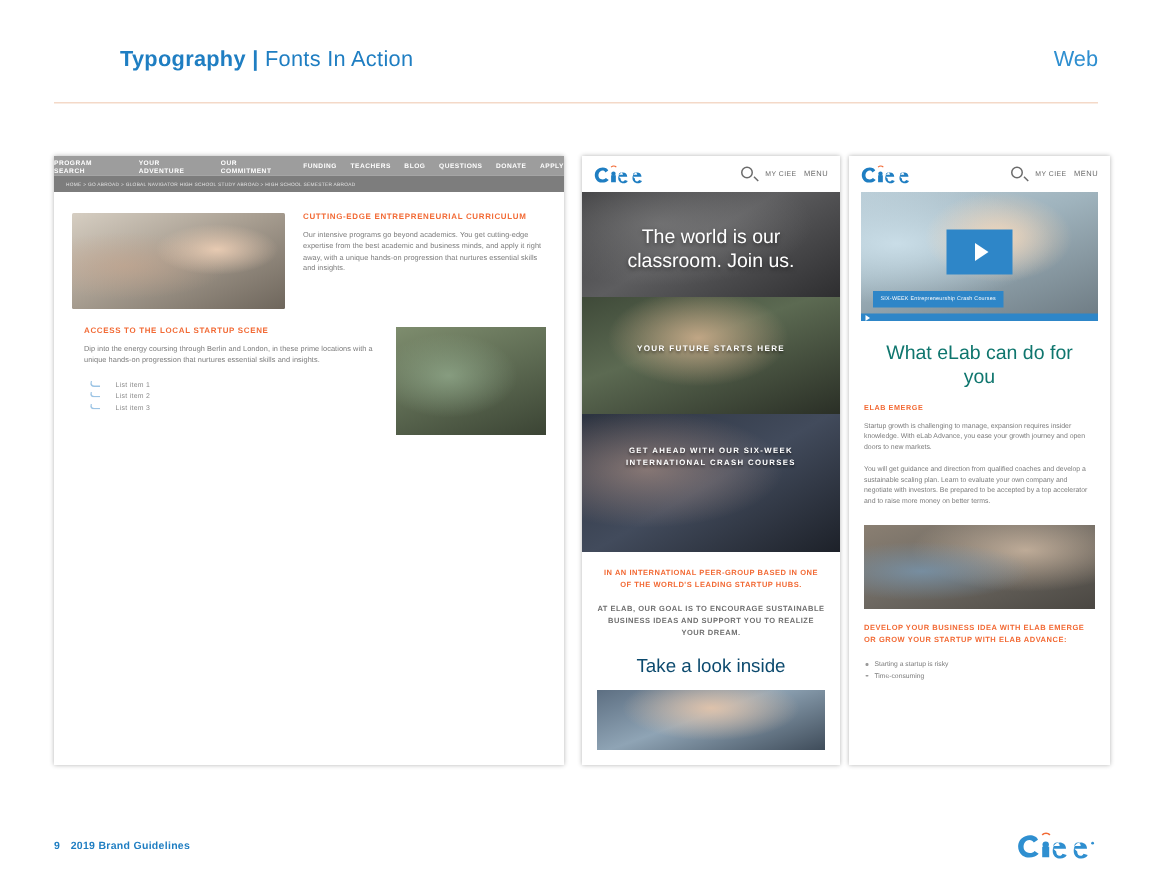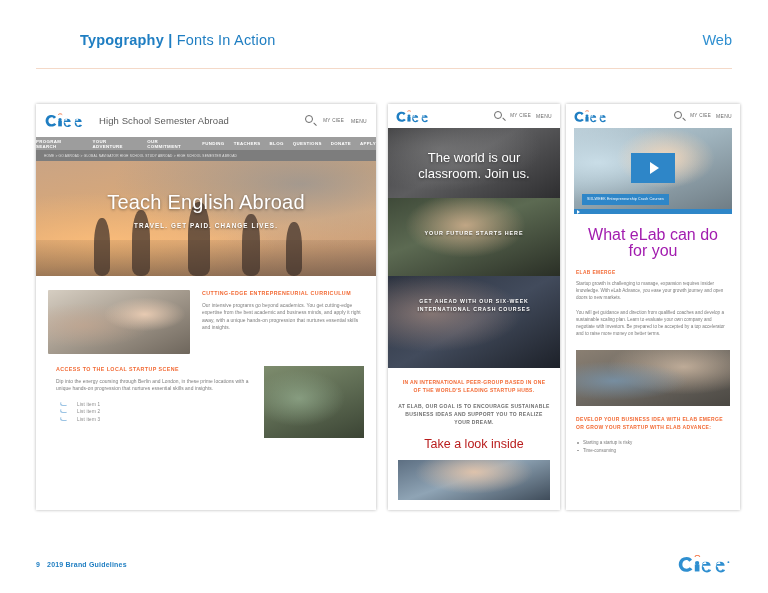--- a/index.html
+++ b/index.html
@@ -157,21 +157,21 @@
   .p3{height:92px;background:
         radial-gradient(ellipse at 25% 40%, rgba(210,170,150,.5),rgba(0,0,0,0) 50%),
         linear-gradient(150deg,#2c3340 0%,#424b5c 50%,#1d2129 100%);}
   .m-white{background:#fff;padding:10px 10px 0 10px;box-sizing:border-box;text-align:center;}
   .m-orange{
     font-size:5px;color:#f26a35;font-weight:bold;letter-spacing:.35px;line-height:8px;
   }
   .m-grey{
     margin-top:8px;font-size:5px;color:#6f6f6f;font-weight:bold;letter-spacing:.35px;line-height:8px;
   }
-  .m-take{margin-top:11px;font-size:12.5px;color:#b91c1c;font-weight:normal;}
+  .m-take{margin-top:11px;font-size:12.5px;color:#0c4a6e;font-weight:normal;}
   .p4{height:40px;margin-top:9px;background:
         radial-gradient(ellipse at 50% 30%, rgba(236,200,170,.85),rgba(0,0,0,0) 55%),
         linear-gradient(160deg,#5d6f82 0%,#8fa4b5 45%,#3f4c5a 100%);}
 
   
   .r-topbar{height:24px;background:#fff;display:flex;align-items:center;padding:0 8px;box-sizing:border-box;}
   .r-video{
     height:86px;margin:0 8px;position:relative;overflow:hidden;
     background:
       radial-gradient(ellipse at 58% 35%, rgba(245,215,185,.95),rgba(0,0,0,0) 38%),
@@ -187,21 +187,21 @@
     border-bottom:6px solid transparent;margin-left:3px;
   }
   .r-vidcap{
     position:absolute;left:8px;bottom:9px;background:#2e86c8;color:#fff;
     padding:3px 5px;font-size:3.6px;line-height:5px;letter-spacing:.15px;max-width:90px;
   }
   .r-bar{position:absolute;left:0;right:0;bottom:0;height:5px;background:#2e86c8;}
   .r-bar:after{content:"";position:absolute;left:3px;top:1.4px;width:0;height:0;
     border-left:3px solid #fff;border-top:2px solid transparent;border-bottom:2px solid transparent;}
   .r-h2{
-    text-align:center;font-size:16px;color:#a21caf;font-weight:normal;
+    text-align:center;font-size:13px;color:#0f766e;font-weight:normal;
     line-height:16px;margin:13px 14px 0 14px;
   }
   .r-body{padding:0 10px;}
   .r-kicker{font-size:4.8px;color:#f26a35;font-weight:bold;letter-spacing:.4px;margin:11px 0 5px;}
   .r-para{font-size:4.6px;line-height:7px;color:#7b7b7b;}
   .r-photo{
     height:56px;margin:13px 0 0 0;overflow:hidden;position:relative;
     background:
       radial-gradient(ellipse at 25% 55%, rgba(120,150,175,.8),rgba(0,0,0,0) 45%),
       radial-gradient(ellipse at 70% 30%, rgba(225,200,175,.7),rgba(0,0,0,0) 50%),
@@ -229,68 +229,37 @@
     <b>Typography</b><span class="sep"> | </span><span class="light">Fonts In Action</span>
   </div>
   <div class="ph-right">Web</div>
 </div>
 <div class="header-rule"></div>
 
 <div class="mockups">
 
   <div class="mock mock-desktop">
 
-    <div class="d-topbar">
-      <svg class="ciee-logo" width="44" height="15" viewBox="0 0 120 40">
-        <path d="M8 34 C-2 26 0 10 12 6 C20 3 28 6 30 11 L24 15 C22 11 17 10 13 13 C8 17 8 26 14 29 C18 31 23 30 25 27 L31 31 C27 36 16 39 8 34Z" fill="#1f7ec2"></path>
-        <circle cx="41" cy="18" r="4.6" fill="#1f7ec2"></circle>
-        <path d="M36 21 h10 v15 h-10z" fill="#1f7ec2"></path>
-        <path d="M52 22 h18 c0-6-4-9-9-9 -6 0-10 5-10 12 0 7 5 11 11 11 4 0 8-2 9-5 l-6-2 c-1 2-2 3-4 3 -3 0-5-2-5-6z m0-4 c0-3 2-5 5-5 2 0 4 2 4 5z" fill="#1f7ec2" transform="translate(0,2)"></path>
-        <path d="M82 22 h18 c0-6-4-9-9-9 -6 0-10 5-10 12 0 7 5 11 11 11 4 0 8-2 9-5 l-6-2 c-1 2-2 3-4 3 -3 0-5-2-5-6z m0-4 c0-3 2-5 5-5 2 0 4 2 4 5z" fill="#1f7ec2" transform="translate(0,2)"></path>
-        <path d="M36 4 c3-3 8-3 11 0" stroke="#f26a35" stroke-width="2.4" fill="none"></path>
-      </svg>
-      <div class="d-sitetitle">High School Semester Abroad</div>
-      <div class="d-topright">
-        <span class="mag">
-            <i></i>
-            <b></b>
-          </span>
-        <span class="tiny2">MY CIEE</span>
-        <span class="tiny1">MENU</span>
-      </div>
-    </div>
 
     <div class="d-nav">
       <span>PROGRAM SEARCH</span>
       <span>YOUR ADVENTURE</span>
       <span>OUR COMMITMENT</span>
       <span>FUNDING</span>
       <span>TEACHERS</span>
       <span>BLOG</span>
       <span>QUESTIONS</span>
       <span>DONATE</span>
       <span>APPLY</span>
     </div>
 
     <div class="d-crumb">
       <span>HOME &gt; GO ABROAD &gt; GLOBAL NAVIGATOR HIGH SCHOOL STUDY ABROAD &gt; HIGH SCHOOL SEMESTER ABROAD</span>
     </div>
 
-    <div class="d-hero">
-      <div class="hills"></div>
-      <div class="silhouette" style="left:58px;width:16px;height:58px;"></div>
-      <div class="silhouette" style="left:96px;width:18px;height:66px;"></div>
-      <div class="silhouette" style="left:152px;width:22px;height:74px;"></div>
-      <div class="silhouette" style="left:206px;width:18px;height:62px;"></div>
-      <div class="silhouette" style="left:250px;width:16px;height:54px;"></div>
-      <div class="d-hero-txt">
-        <div class="d-hero-h1">Teach English Abroad</div>
-        <div class="d-hero-sub">TRAVEL. GET PAID. CHANGE LIVES.</div>
-      </div>
-    </div>
 
     <div class="d-body">
 
       <div class="d-row">
         <div class="d-photo ph-a"></div>
         <div class="d-copy">
           <div class="kicker">CUTTING-EDGE ENTREPRENEURIAL CURRICULUM</div>
           <div class="para">Our intensive programs go beyond academics. You get cutting-edge expertise from the best academic and business minds, and apply it right away, with a unique hands-on progression that nurtures essential skills and insights.</div>
         </div>
       </div>

